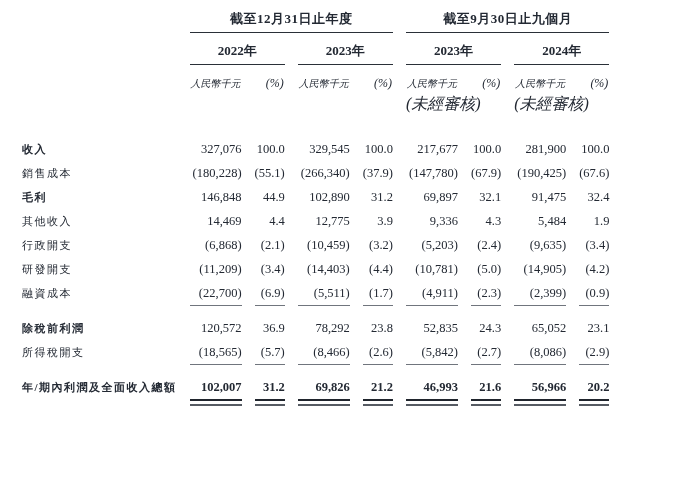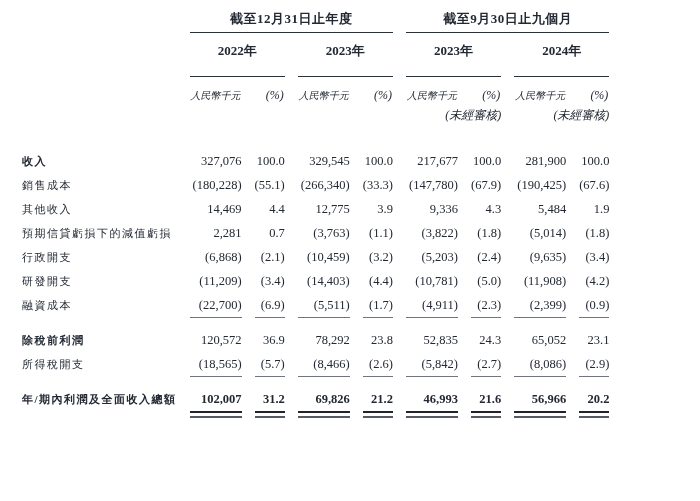--- a/index.html
+++ b/index.html
@@ -43,42 +43,42 @@
     letter-spacing: 0.5px;
     border-bottom: 1.5px solid #2a3038;
     padding: 2px 0 5px 0;
     white-space: nowrap;
   }
   th.yr {
     font-weight: bold;
     font-size: 13px;
     text-align: center;
     border-bottom: 1.5px solid #2a3038;
-    padding: 9px 0 17px 0;
+    padding: 9px 0 5px 0;
     white-space: nowrap;
   }
   td.unit {
     font-style: italic;
     font-size: 10px;
     text-align: left;
     white-space: nowrap;
     padding-top: 10px;
     overflow: visible;
   }
   td.pcth {
     font-style: italic;
     font-size: 12px;
     text-align: right;
     white-space: nowrap;
     padding-top: 10px;
   }
   td.unaud {
     font-style: italic;
-    font-size: 12px;
-    text-align: right;
+    font-size: 16px;
+    text-align: left;
     white-space: nowrap;
     padding: 2px 0 26px 0;
     margin-top: 44px;
   }
 
   
   tbody td {
     padding: 3px 0 4px 0;
   }
   td.lbl {
@@ -164,68 +164,68 @@
           <td class="amt"><span>217,677</span></td>
           <td class="pct"><span>100.0</span></td>
           <td class="amt"><span>281,900</span></td>
           <td class="pct"><span>100.0</span></td>
         </tr>
         <tr>
           <td class="lbl">銷售成本</td>
           <td class="amt"><span>(180,228)</span></td>
           <td class="pct"><span>(55.1)</span></td>
           <td class="amt"><span>(266,340)</span></td>
-          <td class="pct"><span>(33.3)</span></td>
+          <td class="pct"><span>(37.9)</span></td>
           <td class="amt"><span>(147,780)</span></td>
           <td class="pct"><span>(67.9)</span></td>
           <td class="amt"><span>(190,425)</span></td>
           <td class="pct"><span>(67.6)</span></td>
+        </tr>
+        <tr>
+          <td class="lbl b">毛利</td>
+          <td class="amt"><span>146,848</span></td>
+          <td class="pct"><span>44.9</span></td>
+          <td class="amt"><span>102,890</span></td>
+          <td class="pct"><span>31.2</span></td>
+          <td class="amt"><span>69,897</span></td>
+          <td class="pct"><span>32.1</span></td>
+          <td class="amt"><span>91,475</span></td>
+          <td class="pct"><span>32.4</span></td>
         </tr>
         <tr>
           <td class="lbl">其他收入</td>
           <td class="amt"><span>14,469</span></td>
           <td class="pct"><span>4.4</span></td>
           <td class="amt"><span>12,775</span></td>
           <td class="pct"><span>3.9</span></td>
           <td class="amt"><span>9,336</span></td>
           <td class="pct"><span>4.3</span></td>
           <td class="amt"><span>5,484</span></td>
           <td class="pct"><span>1.9</span></td>
         </tr>
         <tr>
-          <td class="lbl">預期信貸虧損下的減值虧損</td>
-          <td class="amt"><span>2,281</span></td>
-          <td class="pct"><span>0.7</span></td>
-          <td class="amt"><span>(3,763)</span></td>
-          <td class="pct"><span>(1.1)</span></td>
-          <td class="amt"><span>(3,822)</span></td>
-          <td class="pct"><span>(1.8)</span></td>
-          <td class="amt"><span>(5,014)</span></td>
-          <td class="pct"><span>(1.8)</span></td>
-        </tr>
-        <tr>
           <td class="lbl">行政開支</td>
           <td class="amt"><span>(6,868)</span></td>
           <td class="pct"><span>(2.1)</span></td>
           <td class="amt"><span>(10,459)</span></td>
           <td class="pct"><span>(3.2)</span></td>
           <td class="amt"><span>(5,203)</span></td>
           <td class="pct"><span>(2.4)</span></td>
           <td class="amt"><span>(9,635)</span></td>
           <td class="pct"><span>(3.4)</span></td>
         </tr>
         <tr>
           <td class="lbl">研發開支</td>
           <td class="amt"><span>(11,209)</span></td>
           <td class="pct"><span>(3.4)</span></td>
           <td class="amt"><span>(14,403)</span></td>
           <td class="pct"><span>(4.4)</span></td>
           <td class="amt"><span>(10,781)</span></td>
           <td class="pct"><span>(5.0)</span></td>
-          <td class="amt"><span>(11,908)</span></td>
+          <td class="amt"><span>(14,905)</span></td>
           <td class="pct"><span>(4.2)</span></td>
         </tr>
         <tr>
           <td class="lbl">融資成本</td>
           <td class="amt"><span>(22,700)</span><div class="sgl"></div></td>
           <td class="pct"><span>(6.9)</span><div class="sgl"></div></td>
           <td class="amt"><span>(5,511)</span><div class="sgl"></div></td>
           <td class="pct"><span>(1.7)</span><div class="sgl"></div></td>
           <td class="amt"><span>(4,911)</span><div class="sgl"></div></td>
           <td class="pct"><span>(2.3)</span><div class="sgl"></div></td>

